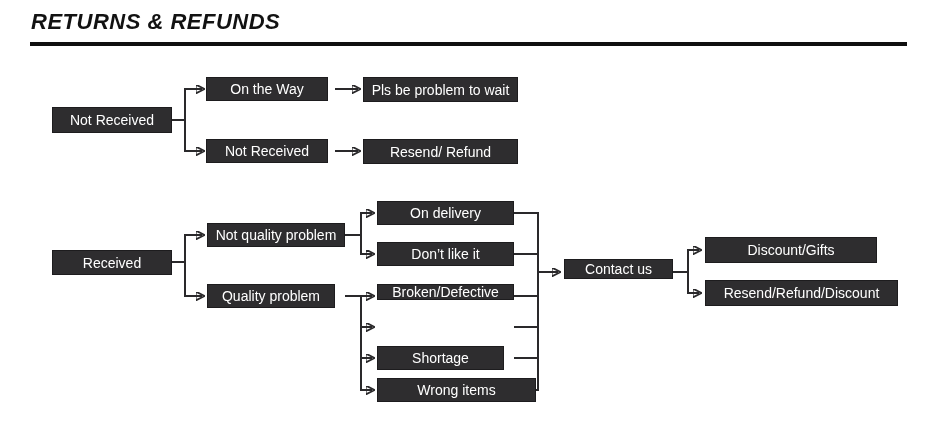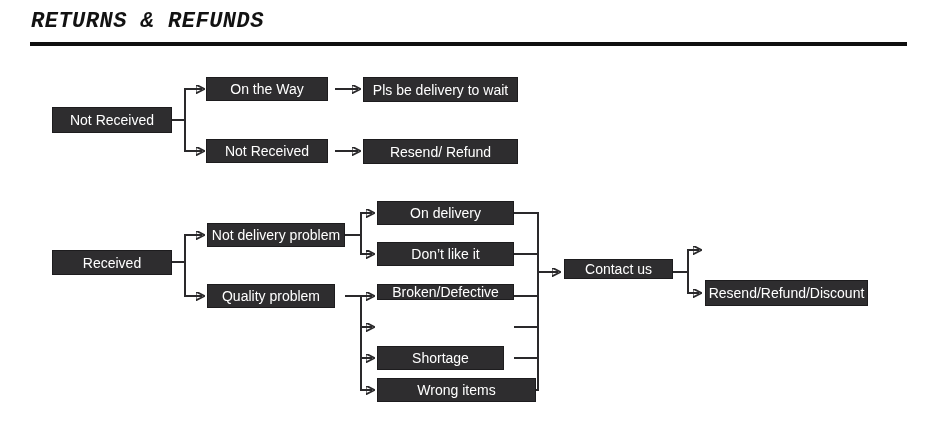--- a/index.html
+++ b/index.html
@@ -15,21 +15,21 @@
     position:relative;
     width:930px;height:432px;
     background:var(--background);
     overflow:hidden;
     font-family:"Liberation Sans","DejaVu Sans",sans-serif;
   }
   .page-title{
     position:absolute;
     left:31px;top:9px;
     margin:0;
-    font-family:Liberation Mono, monospace;
+    font-family:Liberation Sans, sans-serif;
     font-size:22px;
     font-weight:bold;
     font-style:italic;
     letter-spacing:0.5px;
     color:var(--title-text);
     white-space:nowrap;
   }
   .title-rule{
     position:absolute;
     left:30px;top:42px;
@@ -110,30 +110,31 @@
       <path d="M361 358 H372" marker-end="url(#arrow)"></path>
       <path d="M361 390 H372" marker-end="url(#arrow)"></path>
       <path d="M538 272 H558" marker-end="url(#arrow)"></path>
       <path d="M688 250 H699" marker-end="url(#arrow)"></path>
       <path d="M688 293 H699" marker-end="url(#arrow)"></path>
     </g>
   </svg>
 
   <div class="node" style="left:52px;top:107px;width:120px;height:26px">Not Received</div>
   <div class="node" style="left:206px;top:77px;width:122px;height:24px">On the Way</div>
-  <div class="node" style="left:363px;top:77px;width:155px;height:25px">Pls be delivery to wait</div>
+  <div class="node" style="left:363px;top:77px;width:155px;height:25px">Pls be problem to wait</div>
   <div class="node" style="left:206px;top:139px;width:122px;height:24px">Not Received</div>
   <div class="node" style="left:363px;top:139px;width:155px;height:25px">Resend/ Refund</div>
 
   <div class="node" style="left:52px;top:250px;width:120px;height:25px">Received</div>
-  <div class="node" style="left:207px;top:223px;width:138px;height:24px">Not delivery problem</div>
+  <div class="node" style="left:207px;top:223px;width:138px;height:24px">Not quality problem</div>
   <div class="node" style="left:207px;top:284px;width:128px;height:24px">Quality problem</div>
 
   <div class="node" style="left:377px;top:201px;width:137px;height:24px">On delivery</div>
   <div class="node" style="left:377px;top:242px;width:137px;height:24px">Don’t like it</div>
   <div class="node" style="left:377px;top:284px;width:137px;height:16px">Broken/Defective</div>
   <div class="node" style="left:377px;top:346px;width:127px;height:24px">Shortage</div>
   <div class="node" style="left:377px;top:378px;width:159px;height:24px">Wrong items</div>
 
   <div class="node" style="left:564px;top:259px;width:109px;height:20px">Contact us</div>
-  <div class="node" style="left:705px;top:280px;width:163px;height:26px">Resend/Refund/Discount</div>
+  <div class="node" style="left:705px;top:237px;width:172px;height:26px">Discount/Gifts</div>
+  <div class="node" style="left:705px;top:280px;width:193px;height:26px">Resend/Refund/Discount</div>
 
 </div>
 
 </body></html>

